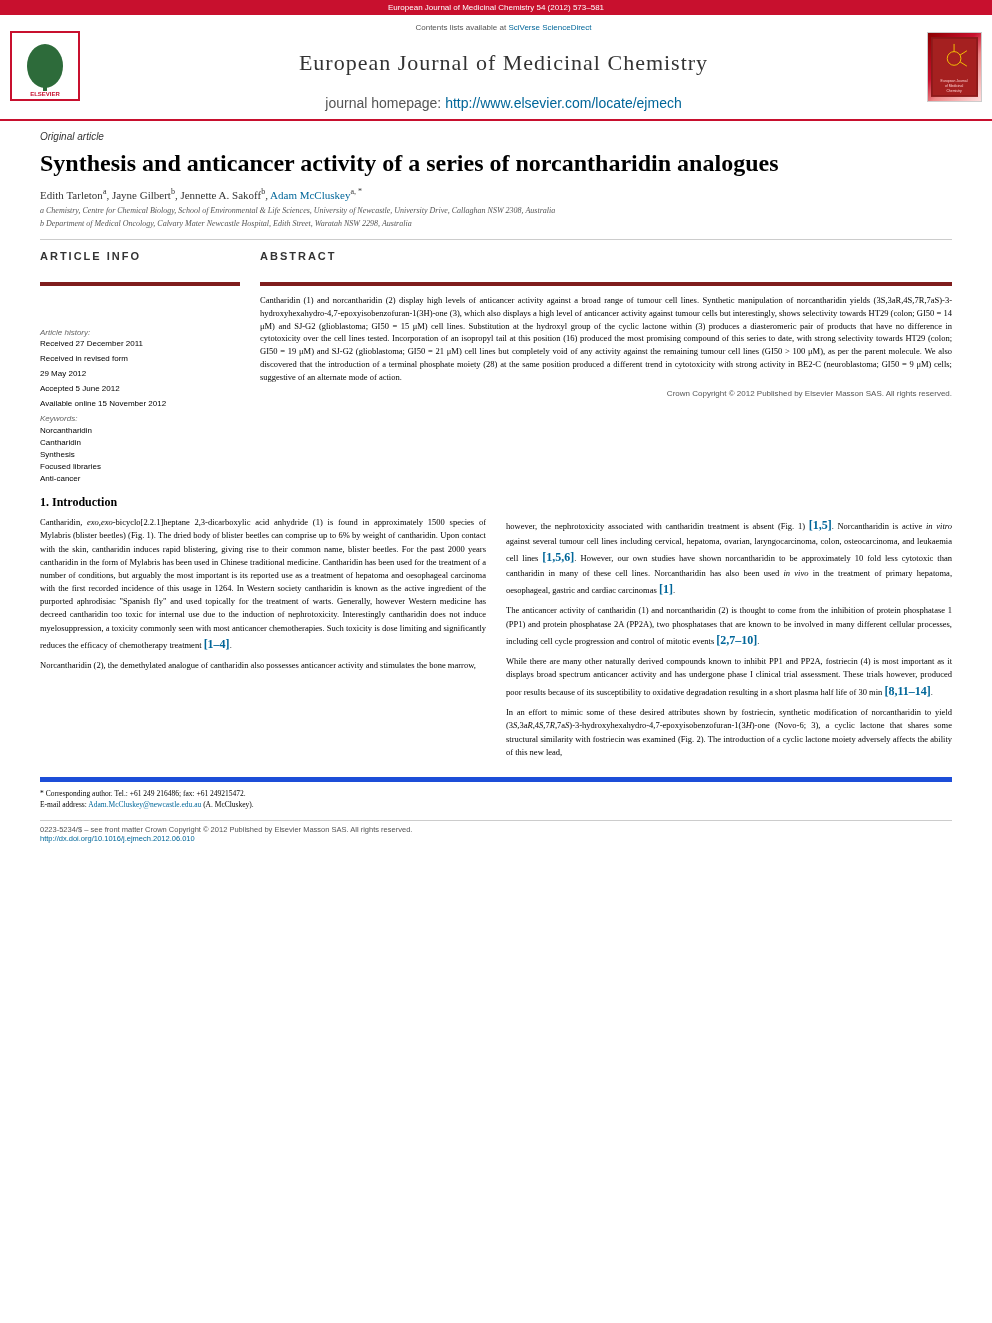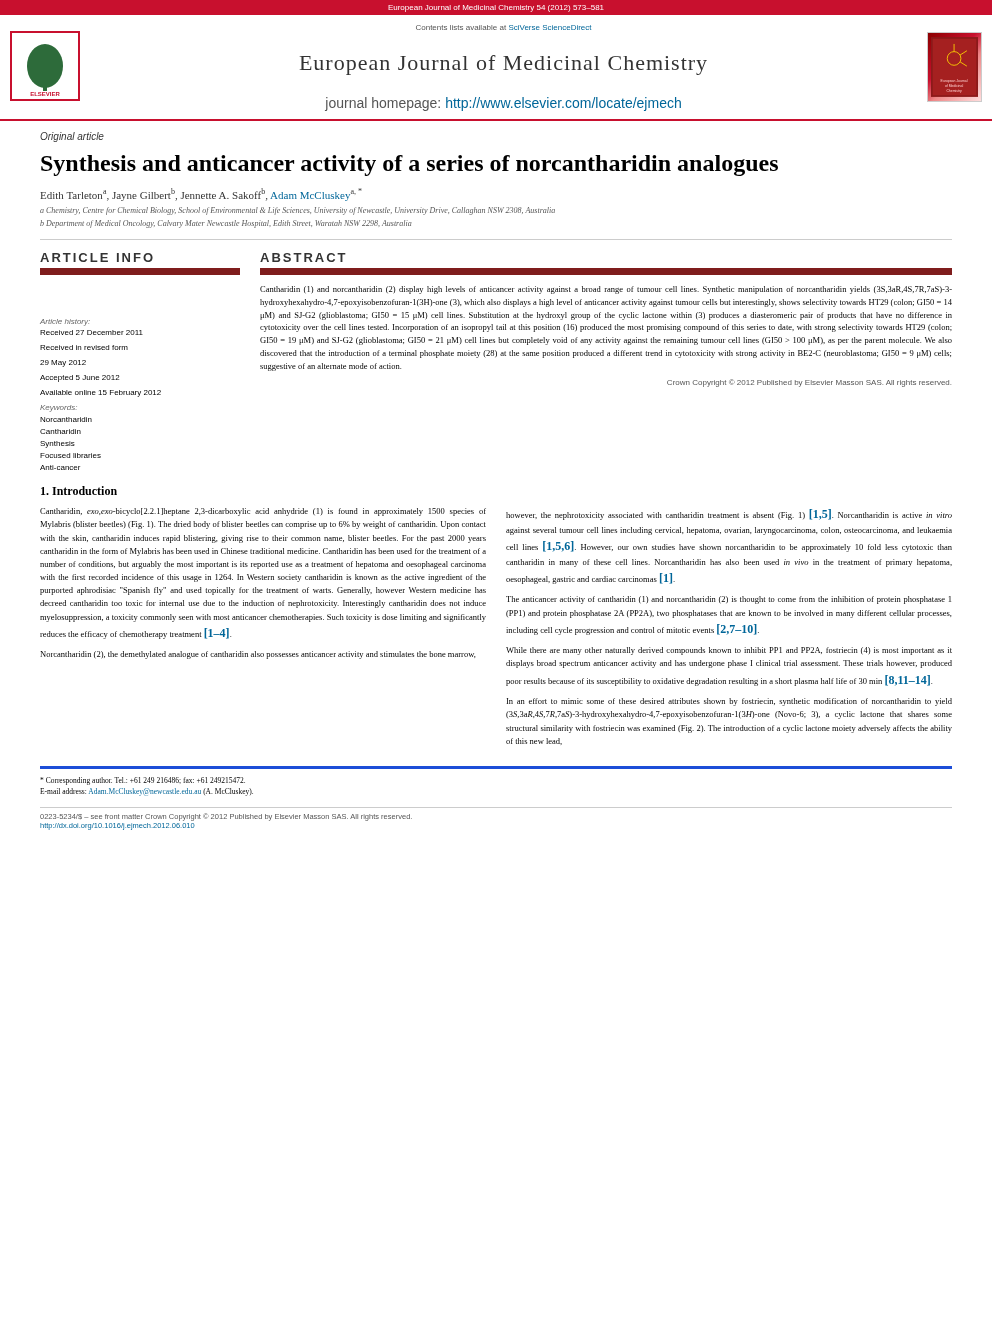--- a/index.html
+++ b/index.html
@@ -132,26 +132,26 @@
     .article-info {
       width: 200px;
       flex-shrink: 0;
     }
 
     .abstract-section {
       flex: 1;
     }
 
     .section-heading {
-      font-size: 13px;
+      font-size: 11px;
       font-weight: bold;
       letter-spacing: 2px;
       color: #333;
-      border-bottom: 7px solid #7f1d1d;
-      padding-bottom: 3px;
+      border-bottom: 4px solid #7f1d1d;
+      padding-bottom: 20px;
       margin-bottom: 8px;
       font-family: Arial, sans-serif;
       text-transform: uppercase;
     }
 
     .info-label {
       font-size: 8px;
       font-style: italic;
       color: #666;
       font-family: Arial, sans-serif;
@@ -226,21 +226,21 @@
       margin-bottom: 6px;
     }
 
     .body-text .ref {
       color: #006699;
       font-size: 12px;
       font-weight: bold;
     }
 
     .footnote-section {
-      border-top: 3px solid #1d4ed8;
+      border-top: 5px solid #1d4ed8;
       margin-top: 12px;
       padding-top: 6px;
     }
 
     .footnote-text {
       font-size: 7.5px;
       color: #000;
       line-height: 1.5;
     }
 
@@ -332,21 +332,21 @@
   <div class="two-col">
 
     <div class="article-info">
       <div class="section-heading">ARTICLE INFO</div>
 
       <div class="info-label">Article history:</div>
       <div class="info-value">Received 27 December 2011</div>
       <div class="info-value">Received in revised form</div>
       <div class="info-value">29 May 2012</div>
       <div class="info-value">Accepted 5 June 2012</div>
-      <div class="info-value">Available online 15 February 2012</div>
+      <div class="info-value">Available online 15 November 2012</div>
 
       <div class="keywords-label">Keywords:</div>
       <div class="keyword-item">Norcantharidin</div>
       <div class="keyword-item">Cantharidin</div>
       <div class="keyword-item">Synthesis</div>
       <div class="keyword-item">Focused libraries</div>
       <div class="keyword-item">Anti-cancer</div>
     </div>
 
     <div class="abstract-section">

